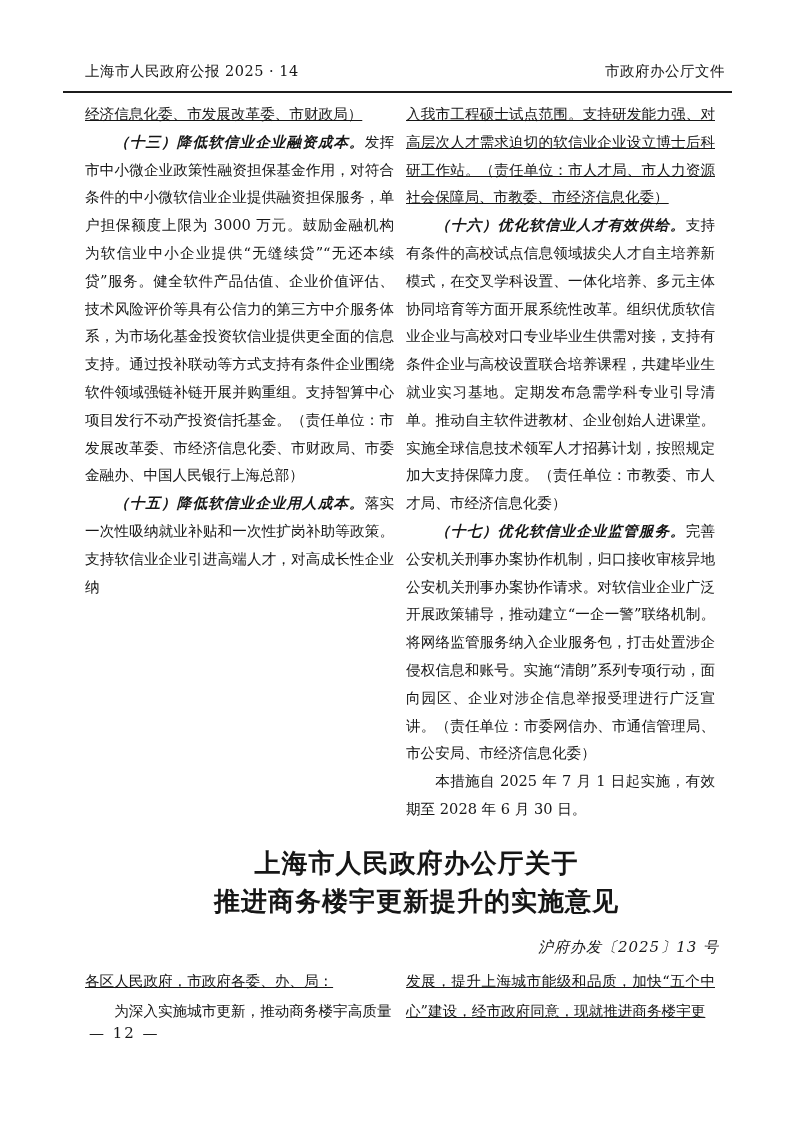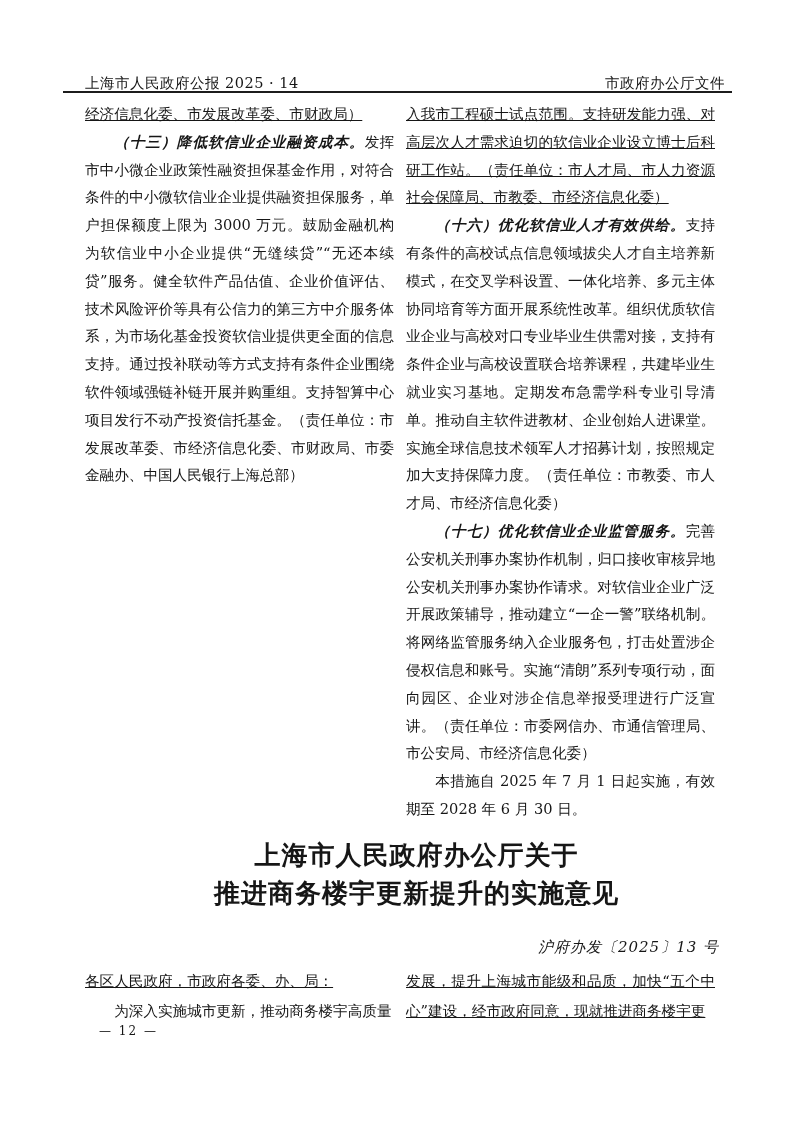--- a/index.html
+++ b/index.html
@@ -2,67 +2,68 @@
 <html><head>
 <meta charset="utf-8">
 <style>
   html,body { margin:0; padding:0; background:#ffffff; }
   .page {
     position:relative; width:793px; height:1122px; background:#ffffff;
     font-family:"DejaVu Serif","Liberation Serif",serif;
     color:#161616; overflow:hidden;
   }
   .hdr {
-    position:absolute; left:85px; right:68px; top:74px;
+    position:absolute; left:85px; right:68px; top:62px;
     display:flex; justify-content:space-between;
     font-size:14.5px; line-height:18px; letter-spacing:0.5px;
   }
   .rule { position:absolute; left:63px; top:91px; width:669px; height:2px; background:#1c1c1c; }
   .col {
     position:absolute; width:309px; top:100px;
     font-size:14.6px; line-height:27.8px;
     text-align:justify; text-justify:inter-ideograph;
   }
   .col-left  { left:85px;  }
   .col-right { left:406px; }
   .para { margin:0; text-indent:2em; }
   .no-indent { text-indent:0;text-decoration:underline; }
   .kai { font-style:italic; font-weight:600; letter-spacing:1px; }
   .notice-title {
     position:absolute; left:0; right:0; top:836px;
     text-align:center; font-weight:bold;
     font-size:26px; line-height:38px; letter-spacing:1px;
-    margin:0;
+    margin:8px;
     padding-left:40px;
   }
   .docnum {
     position:absolute; right:74px; top:938px;
     font-style:italic; font-size:15px; letter-spacing:1px;
   }
   .notice-col { top:966px; line-height:30px; }
   .footer {
-    position:absolute; left:99px; top:1024px;
-    font-size:12px; letter-spacing:2px;
+    position:absolute; left:89px; top:1024px;
+    font-size:15px; letter-spacing:2px;
   }
 </style>
 </head>
 <body>
 
 <div class="page">
 
   <header class="hdr">
     <span>上海市人民政府公报 2025 · 14</span>
     <span>市政府办公厅文件</span>
   </header>
 
   <div class="rule"></div>
 
   <section class="col col-left">
     <p class="para no-indent">经济信息化委、市发展改革委、市财政局）</p>
     <p class="para"><span class="kai">（十三）降低软信业企业融资成本。</span><span>发挥市中小微企业政策性融资担保基金作用，对符合条件的中小微软信业企业提供融资担保服务，单户担保额度上限为 3000 万元。鼓励金融机构为软信业中小企业提供“无缝续贷”“无还本续贷”服务。健全软件产品估值、企业价值评估、技术风险评价等具有公信力的第三方中介服务体系，为市场化基金投资软信业提供更全面的信息支持。通过投补联动等方式支持有条件企业围绕软件领域强链补链开展并购重组。支持智算中心项目发行不动产投资信托基金。（责任单位：市发展改革委、市经济信息化委、市财政局、市委金融办、中国人民银行上海总部）</span></p>
+    <p class="para"><span class="kai">（十五）降低软信业企业用人成本。</span><span>落实一次性吸纳就业补贴和一次性扩岗补助等政策。支持软信业企业引进高端人才，对高成长性企业纳</span></p>
   </section>
 
   <section class="col col-right">
     <p class="para no-indent">入我市工程硕士试点范围。支持研发能力强、对高层次人才需求迫切的软信业企业设立博士后科研工作站。（责任单位：市人才局、市人力资源社会保障局、市教委、市经济信息化委）</p>
     <p class="para"><span class="kai">（十六）优化软信业人才有效供给。</span><span>支持有条件的高校试点信息领域拔尖人才自主培养新模式，在交叉学科设置、一体化培养、多元主体协同培育等方面开展系统性改革。组织优质软信业企业与高校对口专业毕业生供需对接，支持有条件企业与高校设置联合培养课程，共建毕业生就业实习基地。定期发布急需学科专业引导清单。推动自主软件进教材、企业创始人进课堂。实施全球信息技术领军人才招募计划，按照规定加大支持保障力度。（责任单位：市教委、市人才局、市经济信息化委）</span></p>
     <p class="para"><span class="kai">（十七）优化软信业企业监管服务。</span><span>完善公安机关刑事办案协作机制，归口接收审核异地公安机关刑事办案协作请求。对软信业企业广泛开展政策辅导，推动建立“一企一警”联络机制。将网络监管服务纳入企业服务包，打击处置涉企侵权信息和账号。实施“清朗”系列专项行动，面向园区、企业对涉企信息举报受理进行广泛宣讲。（责任单位：市委网信办、市通信管理局、市公安局、市经济信息化委）</span></p>
     <p class="para">本措施自 2025 年 7 月 1 日起实施，有效期至 2028 年 6 月 30 日。</p>
   </section>
 
   <h1 class="notice-title">

